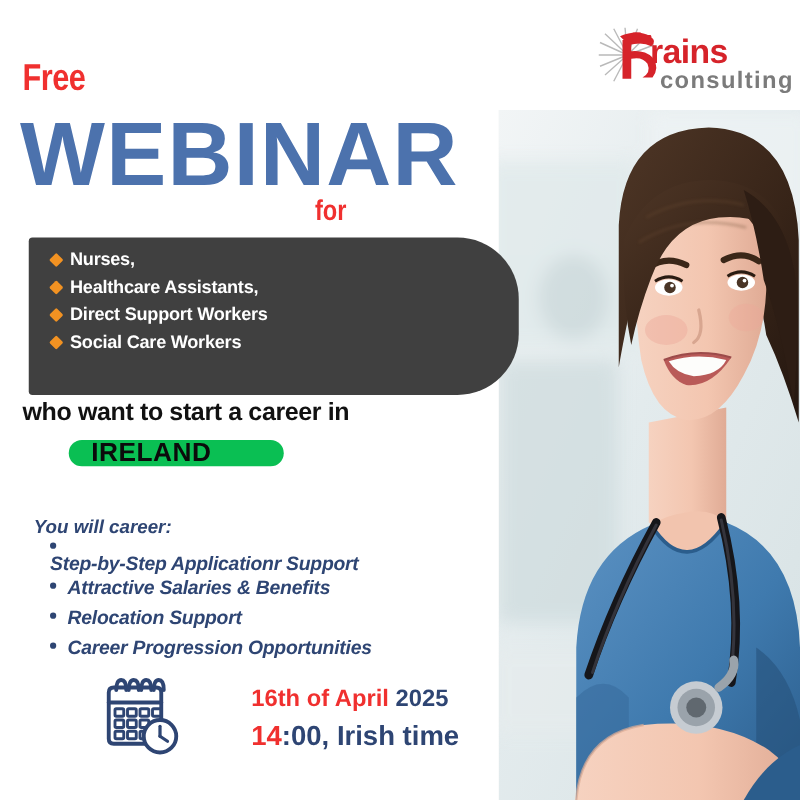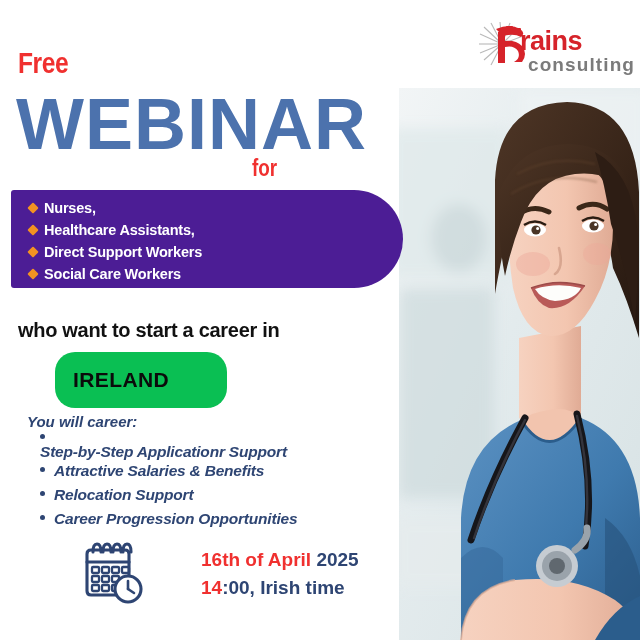--- a/index.html
+++ b/index.html
@@ -46,22 +46,22 @@
   }
   #for-word{
     position:absolute;left:252px;top:157px;
     font-size:23px;font-weight:bold;color:#f0302f;
     line-height:1;
     transform:scaleX(0.82);transform-origin:left center;
   }
 
   
   #audience-box{
-    position:absolute;left:11px;top:190px;width:392px;height:98px;
-    background:#4c1d95;
+    position:absolute;left:23px;top:190px;width:392px;height:126px;
+    background:#404040;
     border-top-right-radius:49px;border-bottom-right-radius:49px;
     border-top-left-radius:3px;border-bottom-left-radius:3px;
   }
   .aud-row{
     position:absolute;left:18px;
     display:flex;align-items:center;
     color:#ffffff;font-size:14.5px;font-weight:bold;letter-spacing:-0.2px;
     white-space:nowrap;
   }
   .aud-diamond{
@@ -72,21 +72,21 @@
 
   
   #who-want{
     position:absolute;left:18px;top:320px;
     font-size:20px;font-weight:bold;color:#111111;
     letter-spacing:-0.3px;line-height:1;
   }
 
   
   #ireland-pill{
-    position:absolute;left:55px;top:352px;width:172px;height:56px;
+    position:absolute;left:55px;top:352px;width:172px;height:21px;
     background:#0abf53;border-radius:20px;
     display:flex;align-items:center;
   }
   #ireland-label{
     margin-left:18px;
     font-size:21px;font-weight:bold;color:#0b0b0b;letter-spacing:0.4px;
   }
 
   
   #learn-title{
@@ -106,21 +106,21 @@
   }
 
   
   #cal-icon{position:absolute;left:78px;top:541px;width:68px;height:64px;}
   #date-line{
     position:absolute;left:157px;top:550px;
     font-size:19px;font-weight:bold;line-height:1;white-space:nowrap;
   }
   #time-line{
     position:absolute;left:157px;top:578px;
-    font-size:19px;font-weight:bold;line-height:1;white-space:nowrap;
+    font-size:22px;font-weight:bold;line-height:1;white-space:nowrap;
   }
   .dt-red{color:#f0302f;margin-left:44px;}
   .dt-navy{color:#2e4573;}
 </style>
 </head>
 <body>
 
 <div id="poster">
 
   <div id="photo-panel">

